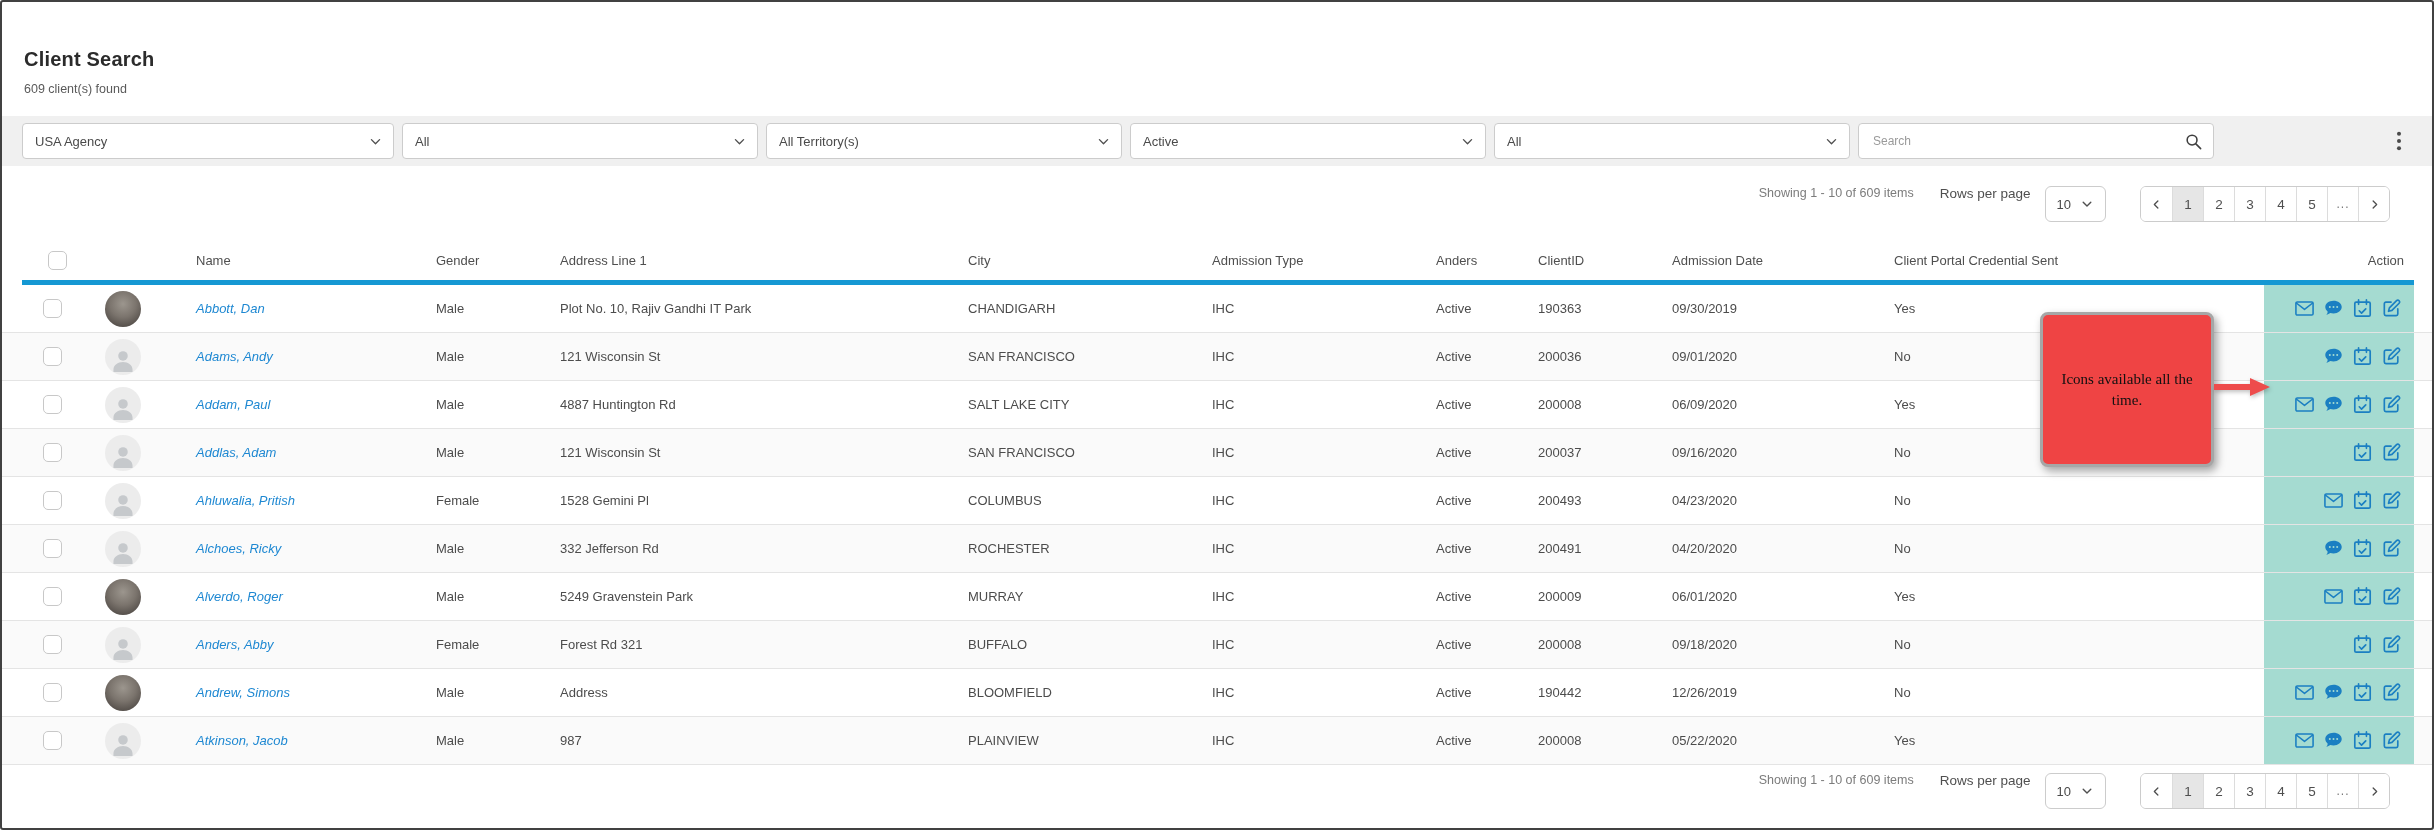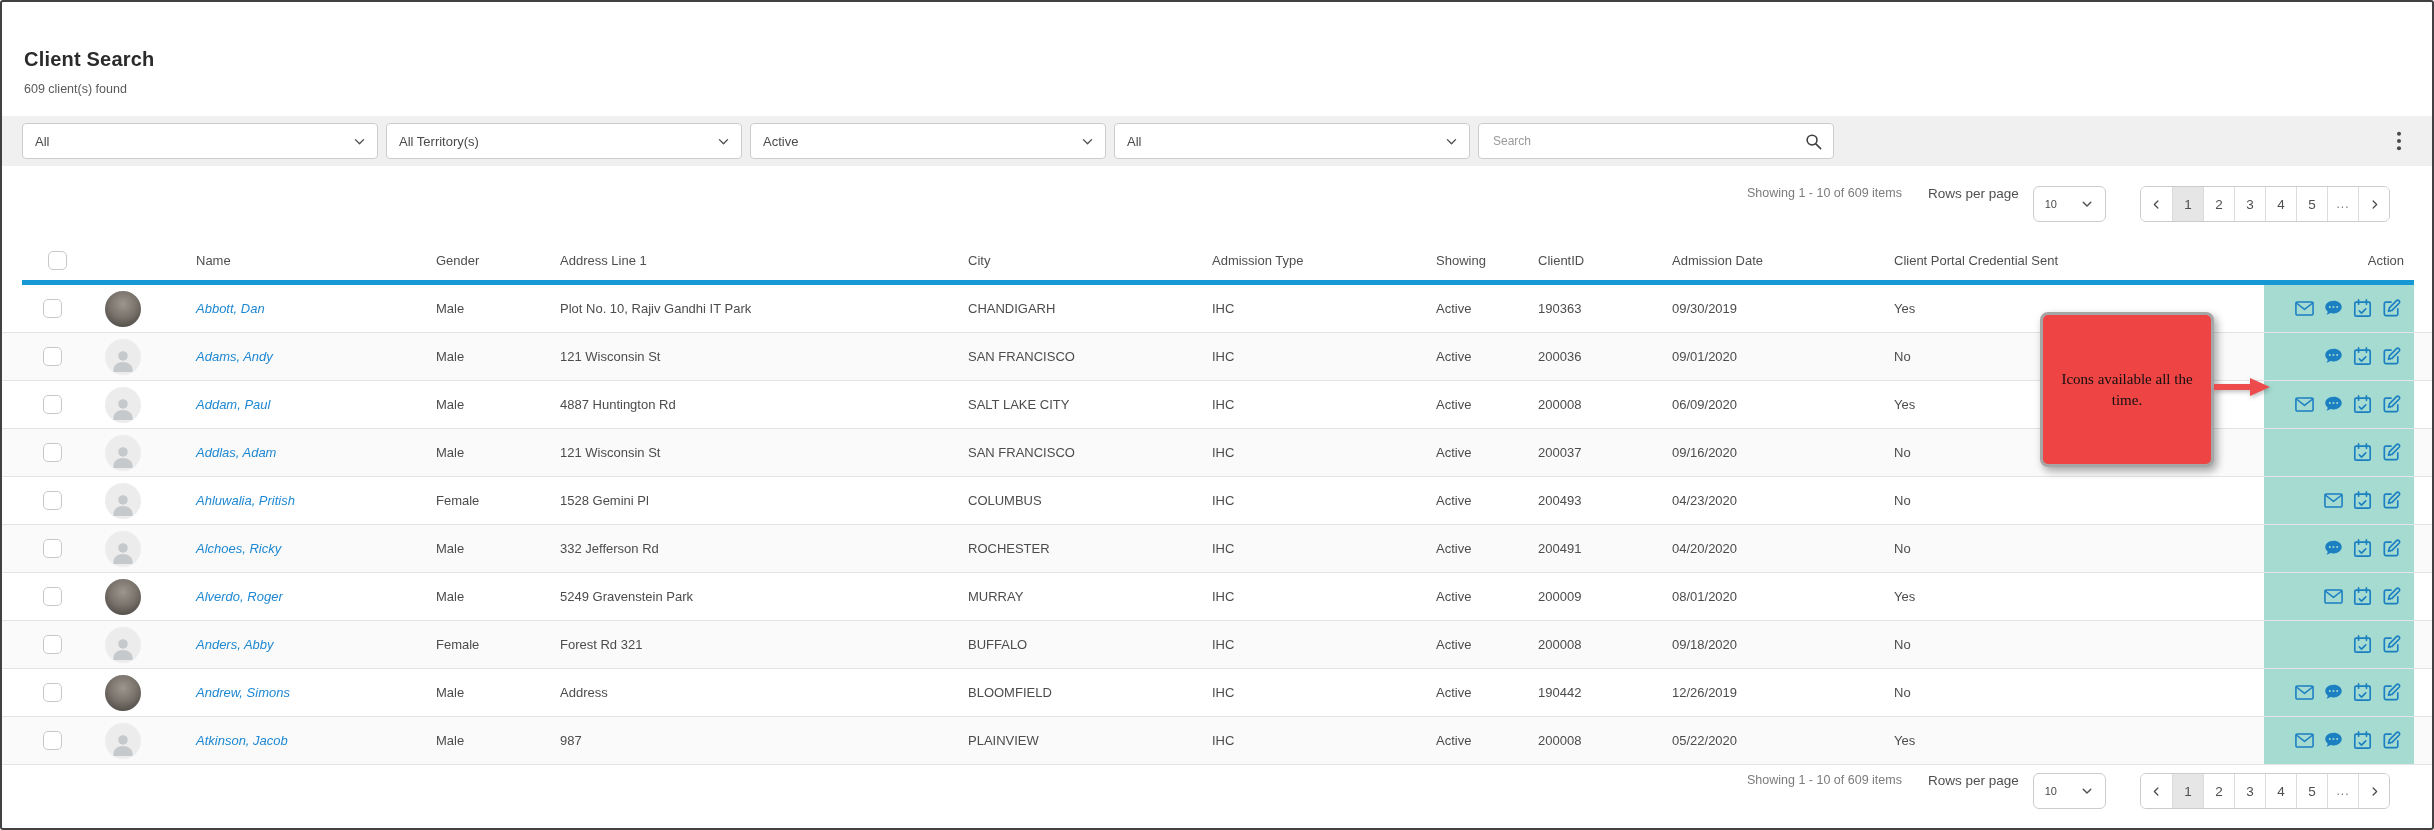--- a/index.html
+++ b/index.html
@@ -19,21 +19,21 @@
   .search-box{height:36px;background:#fff;border:1px solid #ccc;border-radius:4px;display:flex;align-items:center;padding:0 10px 0 12px;flex:0 0 356px;box-sizing:border-box;}
   .search-box input{border:none;outline:none;flex:1;font-size:12px;color:#4a4a4a;font-family:"Liberation Sans",sans-serif;background:transparent;}
   .search-box input::placeholder{color:#9a9a9a;}
   .kebab{margin-left:auto;width:26px;height:26px;display:flex;align-items:center;justify-content:center;cursor:pointer;}
 
   
   .pagebar{display:flex;align-items:flex-start;justify-content:flex-end;padding:0 42px;margin-top:20px;}
   .pagebar.bottom{margin-top:8px;}
   .showing{font-size:12.5px;color:#7c7c7c;}
   .rpp-label{font-size:13.5px;color:#4f4f4f;margin-left:26px;}
-  .rpp-select{margin-left:14px;height:36px;min-width:38px;border:1px solid #ccc;border-radius:6px;display:flex;align-items:center;justify-content:center;gap:23px;font-size:11px;color:#4a4a4a;padding:0 11px;cursor:pointer;background:#fff;box-sizing:border-box;}
+  .rpp-select{margin-left:14px;height:36px;min-width:38px;border:1px solid #ccc;border-radius:6px;display:flex;align-items:center;justify-content:center;gap:9px;font-size:13px;color:#4a4a4a;padding:0 11px;cursor:pointer;background:#fff;box-sizing:border-box;}
   .pager{margin-left:34px;display:flex;border:1px solid #ccc;border-radius:6px;overflow:hidden;height:36px;box-sizing:border-box;background:#fff;}
   .pbtn{min-width:31px;display:flex;align-items:center;justify-content:center;font-size:13.5px;color:#4f4f4f;border-left:1px solid #dcdcdc;cursor:pointer;background:#fff;box-sizing:border-box;}
   .pbtn:first-child{border-left:none;}
   .pbtn.active{background:#e6e6e6;}
   .pbtn.ellipsis{font-size:12px;letter-spacing:1px;color:#777;}
 
   
   .table{margin-top:18px;}
   .grid{display:grid;grid-template-columns:56px 106px 240px 124px 408px 244px 224px 102px 134px 222px 380px 150px;align-items:center;padding-left:22px;padding-right:28px;}
   .thead{height:40px;font-size:13px;color:#4f4f4f;}
@@ -62,20 +62,26 @@
 <body>
 
 <div class="page">
 
   <div class="page-header">
     <div class="title">Client Search</div>
     <div class="count">609 client(s) found</div>
   </div>
 
   <div class="filter-bar">
+    <div class="fselect first">
+      <span>USA Agency</span>
+      <svg width="15" height="15" viewBox="0 0 24 24" fill="none" stroke="#4f4f4f" stroke-width="2.2" stroke-linecap="round" stroke-linejoin="round">
+          <path d="m5.5 9 6.5 6.5L18.5 9"></path>
+        </svg>
+    </div>
     <div class="fselect">
       <span>All</span>
       <svg width="15" height="15" viewBox="0 0 24 24" fill="none" stroke="#4f4f4f" stroke-width="2.2" stroke-linecap="round" stroke-linejoin="round">
           <path d="m5.5 9 6.5 6.5L18.5 9"></path>
         </svg>
     </div>
     <div class="fselect">
       <span>All Territory(s)</span>
       <svg width="15" height="15" viewBox="0 0 24 24" fill="none" stroke="#4f4f4f" stroke-width="2.2" stroke-linecap="round" stroke-linejoin="round">
           <path d="m5.5 9 6.5 6.5L18.5 9"></path>
@@ -142,21 +148,21 @@
     <div class="grid thead">
         <div class="hcell nopad">
           <div class="checkbox"></div>
         </div>
         <div class="hcell"></div>
         <div class="hcell">Name</div>
         <div class="hcell">Gender</div>
         <div class="hcell">Address Line 1</div>
         <div class="hcell">City</div>
         <div class="hcell">Admission Type</div>
-        <div class="hcell">Showing</div>
+        <div class="hcell">Anders</div>
         <div class="hcell">ClientID</div>
         <div class="hcell">Admission Date</div>
         <div class="hcell">Client Portal Credential Sent</div>
         <div class="hcell right">Action</div>
       </div>
     <div class="blue-line"></div>
     <div>
         <div class="grid trow">
           <div class="cell nopad">
             <div class="checkbox"></div>
@@ -431,21 +437,21 @@
           <div class="cell nopad">
             <div class="avatar photo"></div>
           </div>
           <div class="cell"><span class="name-link">Alverdo, Roger</span></div>
           <div class="cell">Male</div>
           <div class="cell">5249 Gravenstein Park</div>
           <div class="cell">MURRAY</div>
           <div class="cell">IHC</div>
           <div class="cell">Active</div>
           <div class="cell">200009</div>
-          <div class="cell">08/01/2020</div>
+          <div class="cell">06/01/2020</div>
           <div class="cell">Yes</div>
           <div class="action-cell">
             <span class="action-icon">
               <svg viewBox="0 0 24 24" fill="none" stroke="currentColor" stroke-width="1.8" stroke-linecap="round" stroke-linejoin="round">
                 <rect x="2.2" y="4.5" width="19.6" height="15" rx="1.5"></rect>
                 <path d="M3 6l9 7 9-7"></path>
               </svg>
             </span>
             <span class="action-icon">
               <svg viewBox="0 0 24 24" fill="none" stroke="currentColor" stroke-width="1.9" stroke-linecap="round" stroke-linejoin="round">

